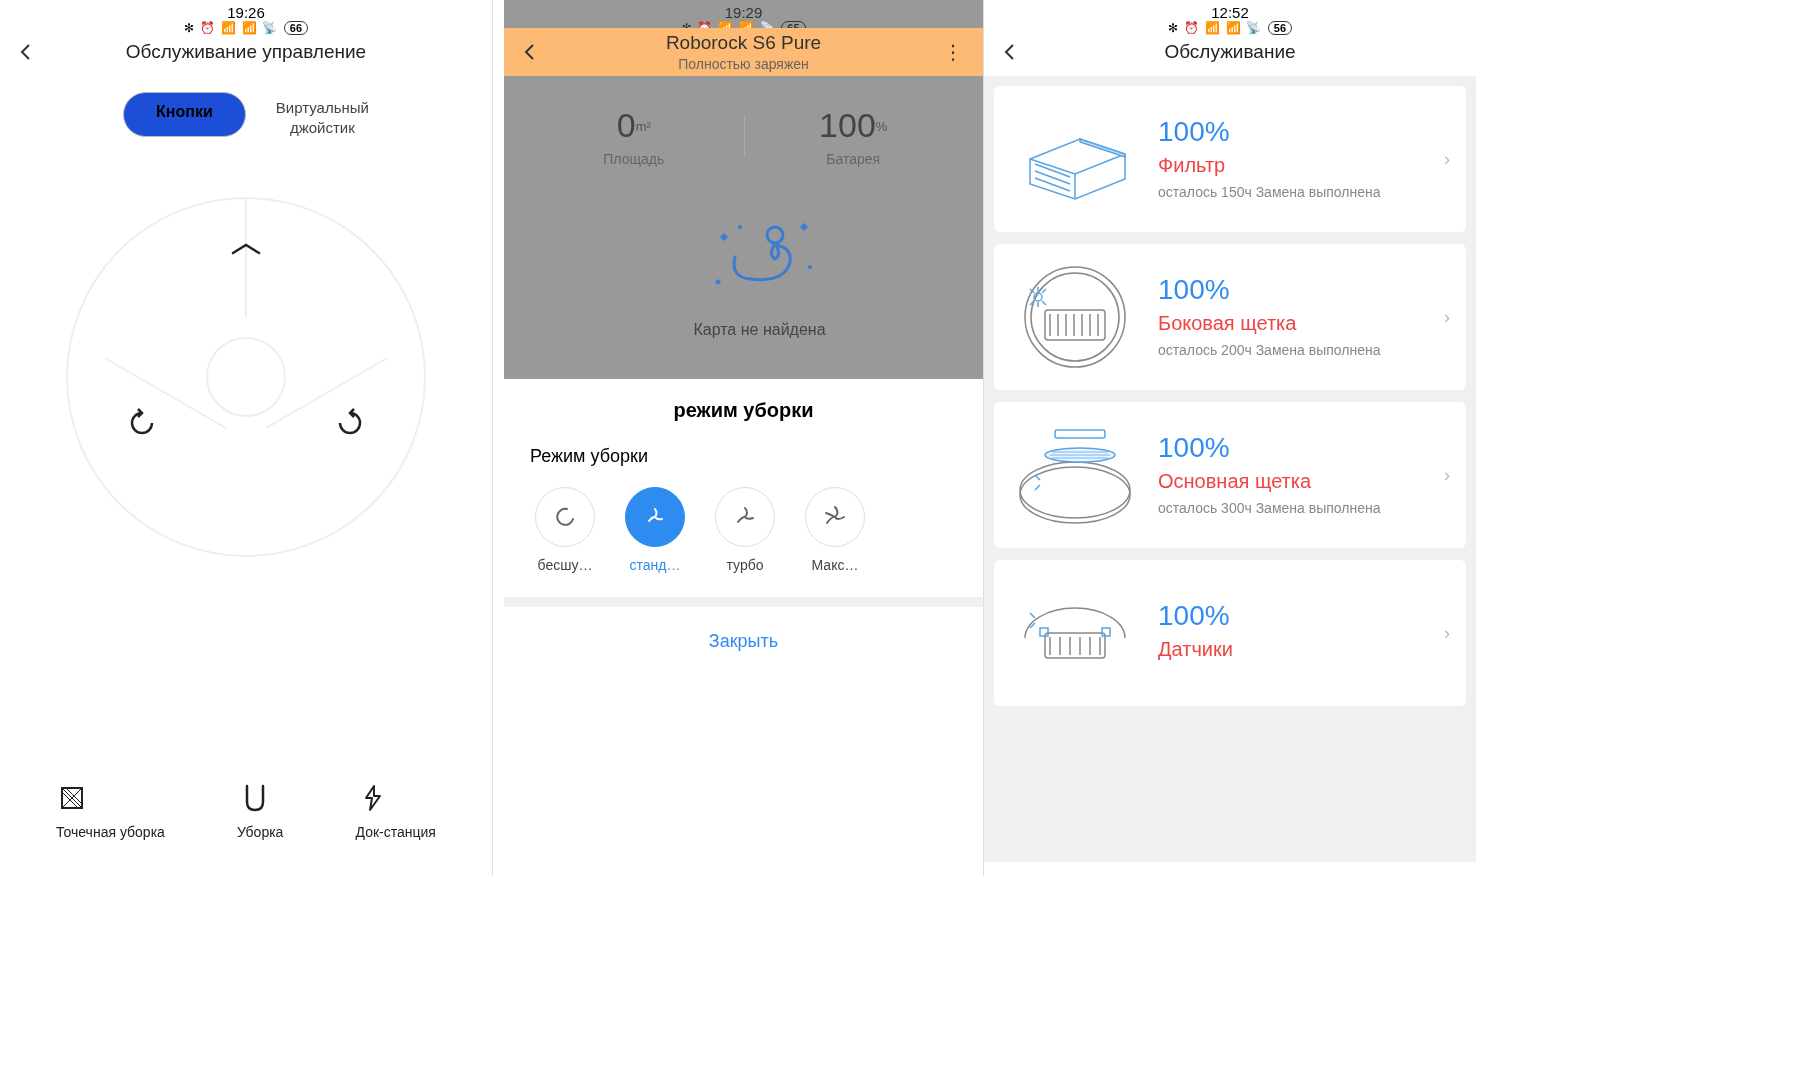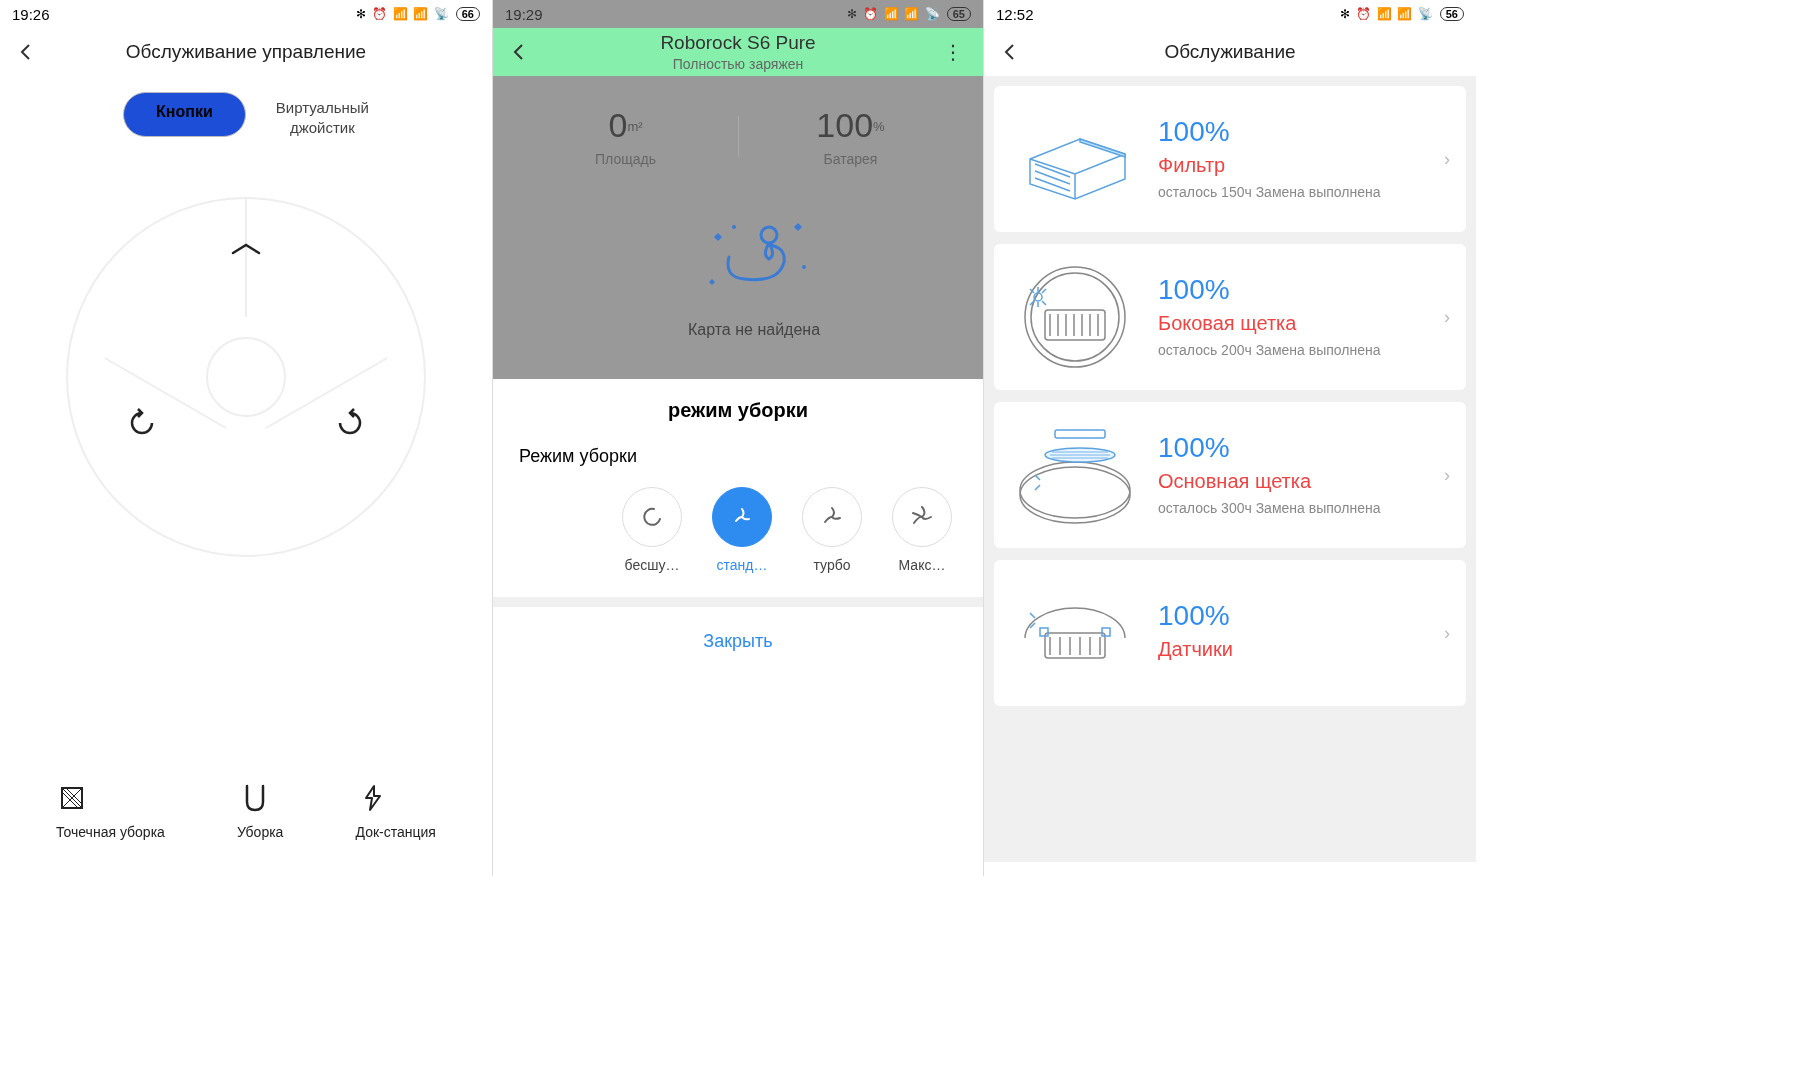--- a/index.html
+++ b/index.html
@@ -1,29 +1,29 @@
 <!DOCTYPE html>
 <html><head>
 <meta charset="utf-8">
 <style>
 * { margin: 0; padding: 0; box-sizing: border-box; font-family: -apple-system, Helvetica, Arial, sans-serif; }
 body { background: #fff; display: flex; width: 1476px; height: 876px; overflow: hidden; }
 .screen { width: 492px; height: 876px; position: relative; background: #fff; flex-shrink: 0; }
-.screen2 { border-left: 1px solid #ddd; border-right: 1px solid #ddd; }
-
-
-.status-bar { display: flex; justify-content: space-between; align-items: center; padding: 4px 12px; height: 28px; font-size: 15px; font-weight: 500; }
+.screen2 { border-left: 1px solid #ddd; border-right: 1px solid #ddd; padding-left: 11px; }
+
+
+.status-bar { display: flex; justify-content: space-between; align-items: center; padding: 4px 12px; height: 28px; font-size: 15px; font-weight: 500; flex-direction: column; }
 .status-bar.dim { background: #999; color: #333; }
 .status-left { }
 .status-right { display: flex; align-items: center; gap: 6px; font-size: 12px; }
 .battery-box { border: 1.5px solid #333; border-radius: 8px; padding: 0 5px; font-size: 11px; font-weight: 600; }
 
 
 .header { display: flex; align-items: center; padding: 14px 16px; position: relative; }
-.header.dim { background: #86efac; }
+.header.dim { background: #fdba74; }
 .back-arrow { font-size: 24px; color: #333; cursor: pointer; }
 .header-title { position: absolute; left: 0; right: 0; text-align: center; font-size: 19px; font-weight: 400; color: #222; pointer-events: none; }
 .header-center { position: absolute; left: 0; right: 0; text-align: center; pointer-events: none; }
 .header-center .title { font-size: 19px; color: #333; }
 .header-center .subtitle { font-size: 14px; color: #666; margin-top: 2px; }
 .header-more { position: absolute; right: 20px; font-size: 20px; color: #333; cursor: pointer; }
 
 
 .mode-toggle { display: flex; justify-content: center; gap: 30px; margin-top: 16px; }
 .mode-btn { padding: 10px 32px; border-radius: 24px; font-size: 16px; cursor: pointer; }
@@ -55,21 +55,21 @@
 .stat + .stat::before { content: ''; position: absolute; left: 0; top: 10px; bottom: 10px; width: 1px; background: #aaa; }
 .stat-val { font-size: 34px; color: #444; font-weight: 300; }
 .stat-unit { font-size: 13px; color: #555; vertical-align: super; }
 .stat-label { font-size: 14px; color: #666; margin-top: 6px; }
 .map-area { text-align: center; padding: 30px 0 10px; margin-left: 32px; }
 .map-icon { display: inline-block; position: relative; }
 .map-msg { font-size: 16px; color: #444; margin-top: 20px; }
 
 .sheet-title { text-align: center; font-size: 20px; font-weight: 600; padding: 20px 0 14px; background: #fff; }
 .sheet-sub { font-size: 18px; padding: 10px 26px; background: #fff; }
-.modes-row { display: flex; justify-content: flex-end; padding: 10px 16px 24px; background: #fff; }
+.modes-row { display: flex; justify-content: flex-start; padding: 10px 16px 24px; background: #fff; }
 .mode-item { text-align: center; cursor: pointer; width: 90px; }
 .mode-circle { width: 60px; height: 60px; border-radius: 50%; border: 1px solid #ddd; margin: 0 auto 10px; display: flex; align-items: center; justify-content: center; font-size: 22px; color: #666; }
 .mode-circle.selected { background: #2e8cf0; border-color: #2e8cf0; color: #fff; }
 .mode-label { font-size: 14px; color: #444; white-space: nowrap; overflow: hidden; text-overflow: ellipsis; }
 .mode-label.selected { color: #2e8cf0; }
 .close-btn { text-align: center; padding: 24px 0; font-size: 18px; color: #2e8cf0; background: #fff; border-top: 10px solid #f0f0f0; cursor: pointer; }
 
 
 .s3-body { background: #f0f0f0; padding: 10px; height: calc(100% - 90px); overflow: hidden; }
 .maint-card { background: #fff; border-radius: 6px; padding: 18px 16px; margin-bottom: 12px; display: flex; align-items: center; gap: 18px; cursor: pointer; position: relative; }

